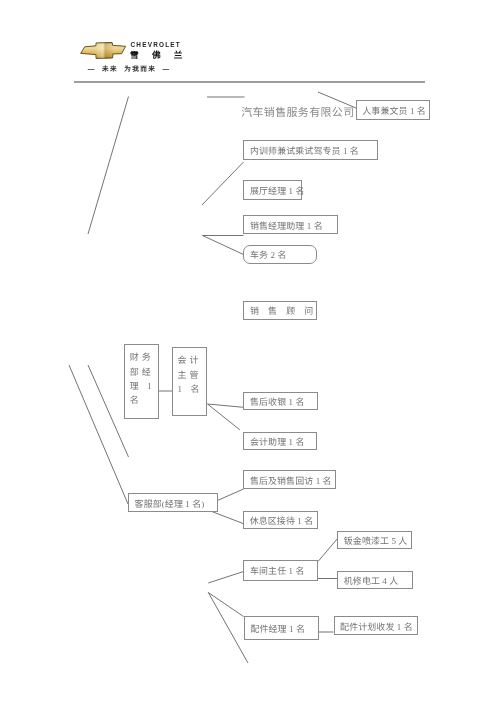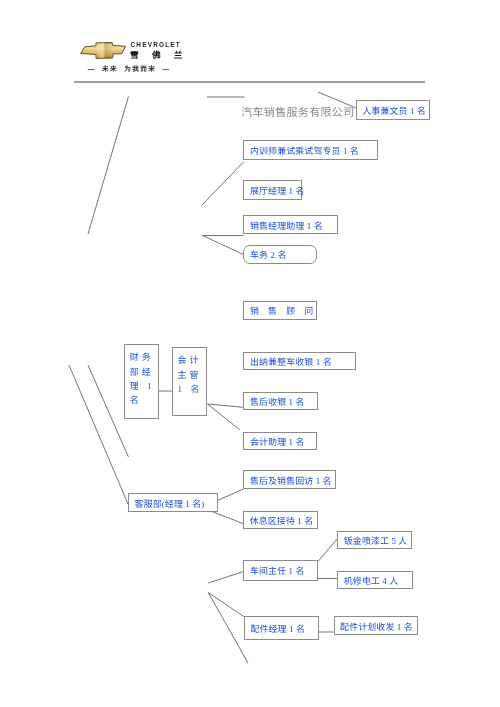--- a/index.html
+++ b/index.html
@@ -21,21 +21,21 @@
   #tagline{position:absolute;left:9.3px;top:29px;font-family:"Liberation Sans",sans-serif;
            font-size:6.6px;font-weight:700;letter-spacing:1.35px;color:#2e2e2e;
            line-height:8px;white-space:pre;}
 
   .rule{position:absolute;background:#9d9d9d;}
   #company{position:absolute;left:241.2px;top:65.8px;font-size:11px;color:#8a8a8a;
            letter-spacing:.33px;white-space:nowrap;margin-top:37px;}
 
   
   .node{position:absolute;border:1.1px solid #8b8b8b;background:#fff;
-        box-sizing:border-box;color:#1d4ed8;line-height:1;}
+        box-sizing:border-box;color:#737373;line-height:1;}
   .node > span{position:absolute;left:0;right:0;top:50%;transform:translateY(calc(-50% + 1.2px));
         font-size:8.95px;letter-spacing:.12px;white-space:nowrap;text-align:left;
         padding-left:5.6px;box-sizing:border-box;}
   .node.tall > span{position:static;transform:none;display:block;white-space:normal;
         padding:5.3px 0 0 4.7px;line-height:14.1px;letter-spacing:3.2px;text-align:left;}
 
   svg#lines{position:absolute;left:0;top:0;width:500px;height:707px;}
 </style>
 </head>
 <body>
@@ -134,23 +134,20 @@
     </div>
 
   <div class="node tall" style="left:124px;top:344.2px;width:34.8px;height:75.3px;">
     <span>财务部经理 1 名</span>
     </div>
 
   <div class="node tall" style="left:171.7px;top:347.2px;width:35.8px;height:68.4px;">
     <span>会计主管 1 名</span>
     </div>
 
-  <div class="node" style="left:243.4px;top:351.9px;width:112.2px;height:18.5px;">
-    <span>出纳兼整车收银 1 名</span>
-    </div>
 
   <div class="node" style="left:243.4px;top:391.9px;width:74.3px;height:18.6px;">
     <span>售后收银 1 名</span>
     </div>
 
   <div class="node" style="left:243.4px;top:432.2px;width:73.8px;height:18.1px;">
     <span>会计助理 1 名</span>
     </div>
 
   <div class="node" style="left:243.3px;top:470.3px;width:92.6px;height:18.9px;">

